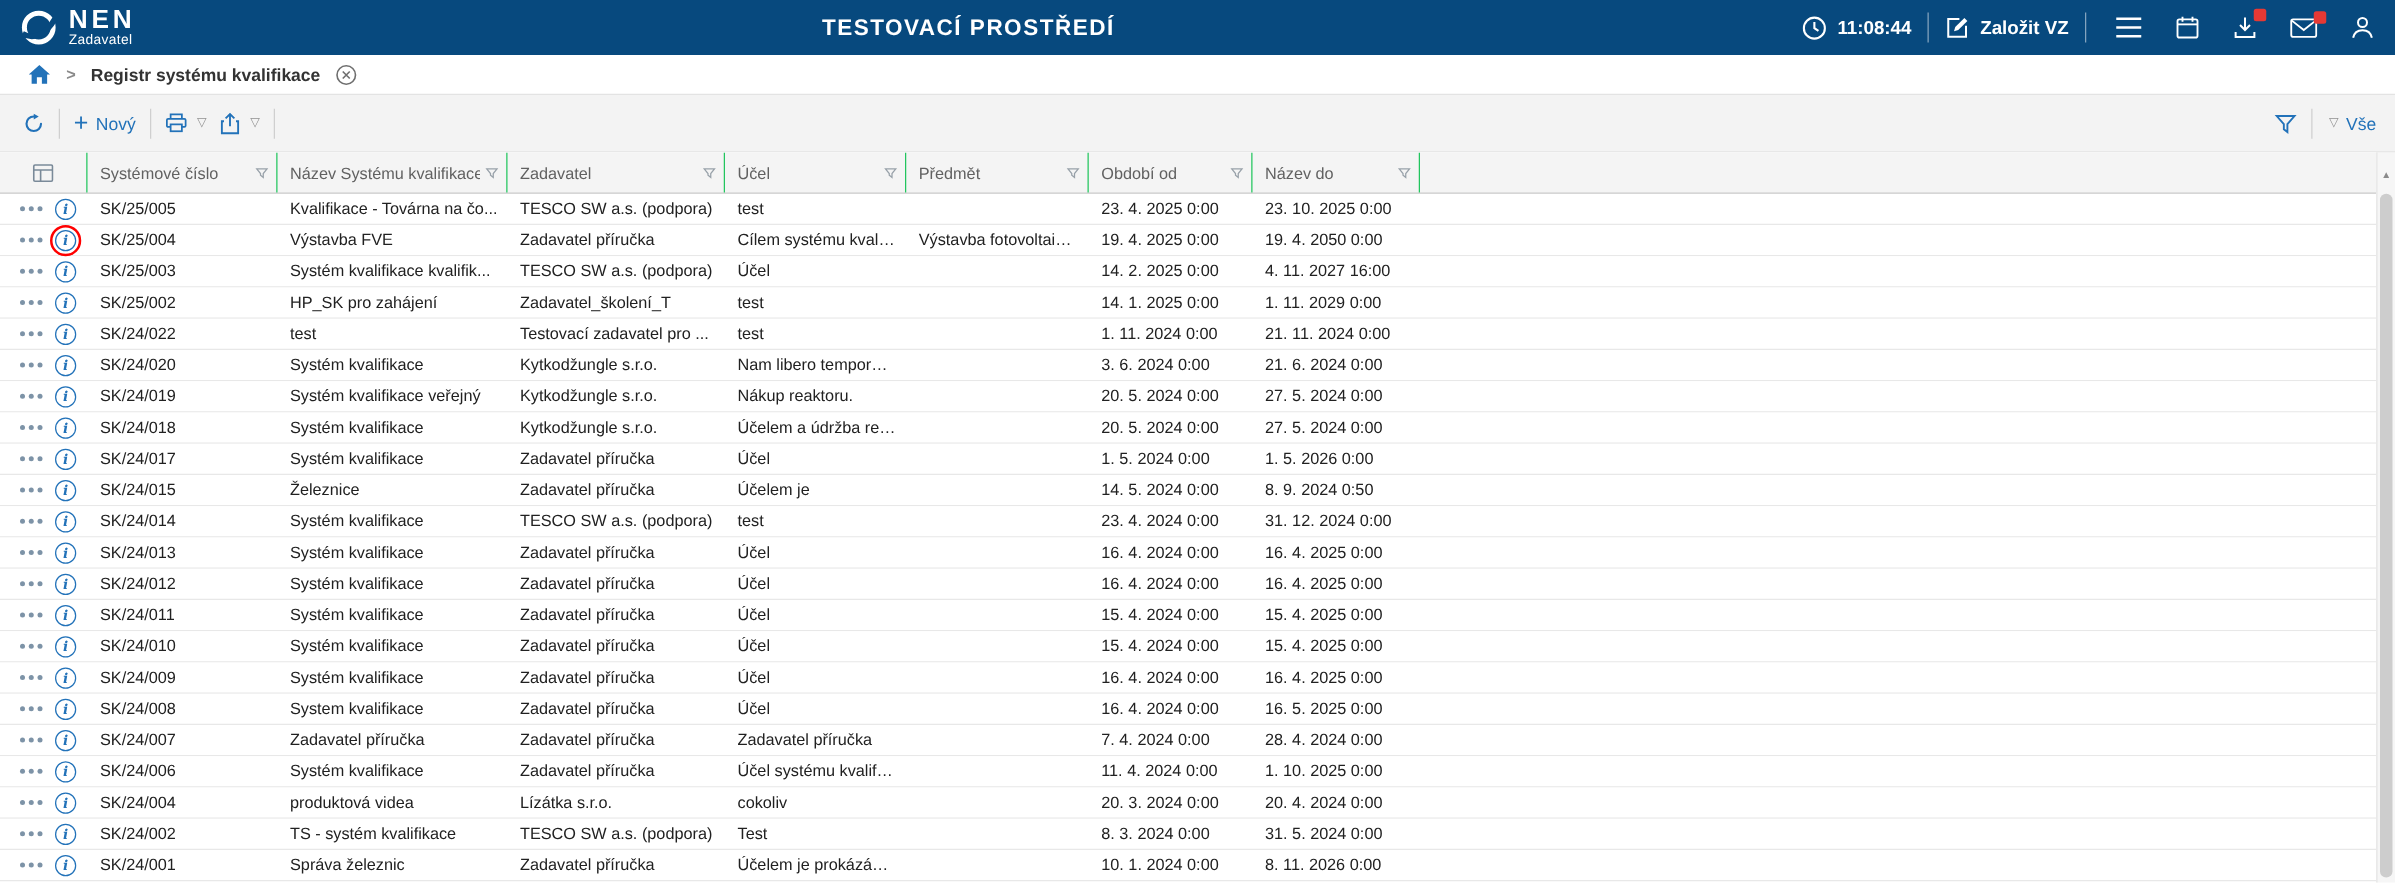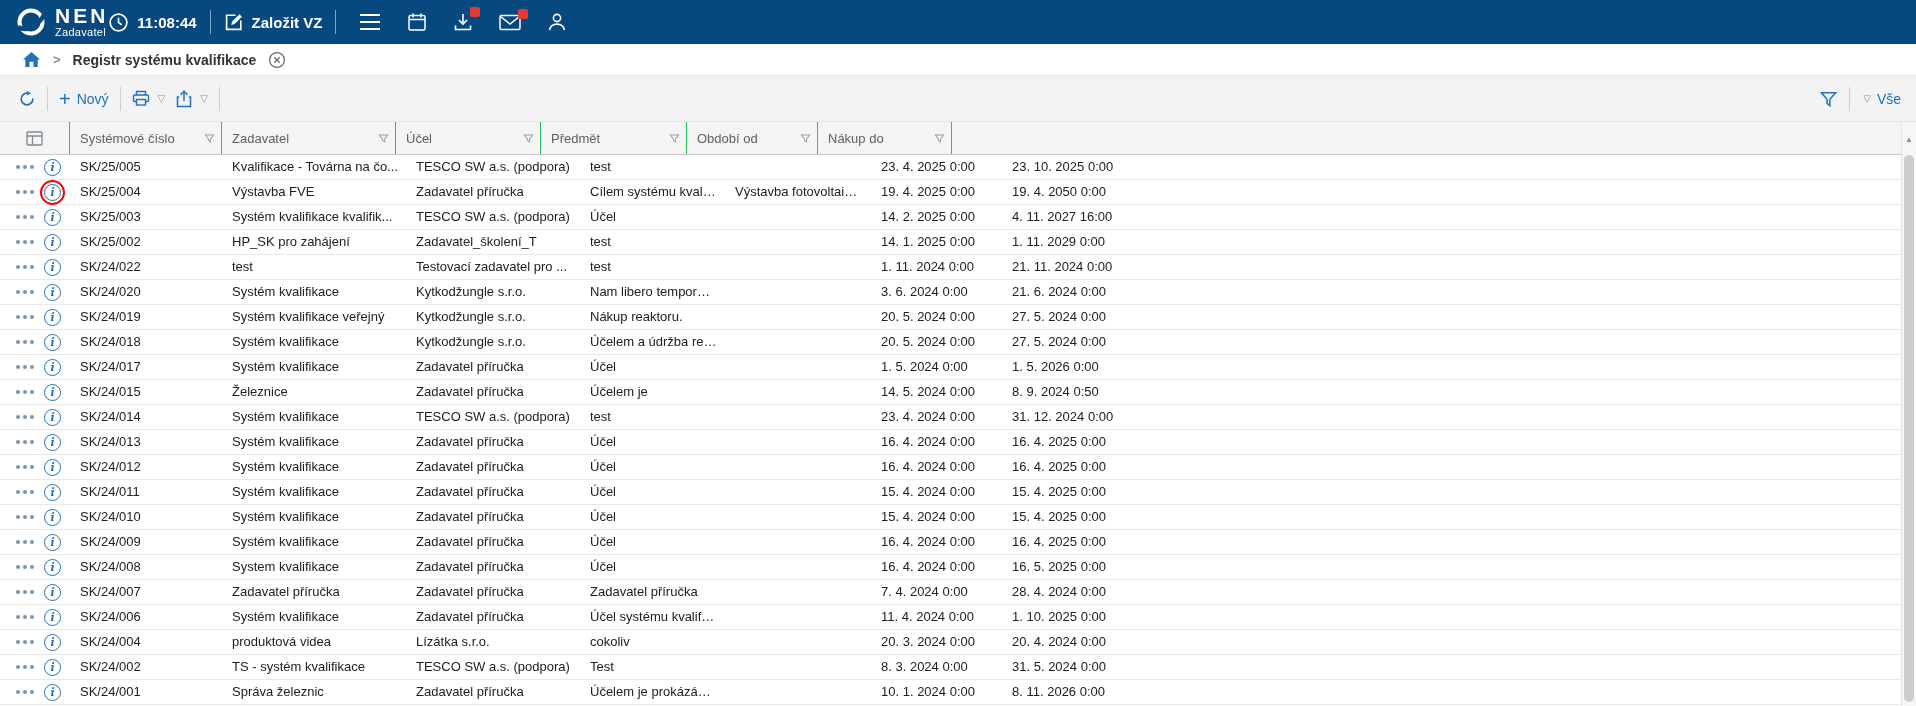--- a/index.html
+++ b/index.html
@@ -84,20 +84,21 @@
         <circle cx="15" cy="15" r="11.5" fill="none" stroke="#ffffff" stroke-width="4"></circle>
         <path d="M2 20 C 10 24.5 20 22 28 8" fill="none" stroke="#07497e" stroke-width="4.5"></path>
       </svg>
     </span>
     <div class="logo-text">
       <span class="logo-name">NEN</span>
       <span class="logo-sub">Zadavatel</span>
     </div>
   </div>
 
+  <div class="top-middle">TESTOVACÍ PROSTŘEDÍ</div>
 
   <div class="top-right">
     <div class="clock-group">
       <span>
         <svg width="21" height="21" viewBox="0 0 20 20">
           <circle cx="10" cy="10" r="8" fill="none" stroke="#fff" stroke-width="1.6"></circle>
           <path d="M10 5.4V10l3.1 2.1" fill="none" stroke="#fff" stroke-width="1.6"></path>
         </svg>
       </span>
       <span>11:08:44</span>
@@ -231,20 +232,26 @@
         <path d="M1 5h15M6.5 5v9" stroke="#7a8a99" stroke-width="1.3"></path>
       </svg>
     </div>
 
   <div class="hcell" style="width: 152px;">
         <span class="hlabel">Systémové číslo</span>
         <svg class="hfunnel" width="11" height="11" viewBox="0 0 12 12">
           <path d="M1.5 2.2h9L7.2 6.4v3.3L4.8 7.9V6.4z" fill="none" stroke="#98a1a9" stroke-width="1.1"></path>
         </svg>
       </div>
+      <div class="hcell" style="width: 184px;">
+        <span class="hlabel">Název Systému kvalifikace</span>
+        <svg class="hfunnel" width="11" height="11" viewBox="0 0 12 12">
+          <path d="M1.5 2.2h9L7.2 6.4v3.3L4.8 7.9V6.4z" fill="none" stroke="#98a1a9" stroke-width="1.1"></path>
+        </svg>
+      </div>
       <div class="hcell" style="width: 174px;">
         <span class="hlabel">Zadavatel</span>
         <svg class="hfunnel" width="11" height="11" viewBox="0 0 12 12">
           <path d="M1.5 2.2h9L7.2 6.4v3.3L4.8 7.9V6.4z" fill="none" stroke="#98a1a9" stroke-width="1.1"></path>
         </svg>
       </div>
       <div class="hcell" style="width: 145px;">
         <span class="hlabel">Účel</span>
         <svg class="hfunnel" width="11" height="11" viewBox="0 0 12 12">
           <path d="M1.5 2.2h9L7.2 6.4v3.3L4.8 7.9V6.4z" fill="none" stroke="#98a1a9" stroke-width="1.1"></path>
@@ -256,21 +263,21 @@
           <path d="M1.5 2.2h9L7.2 6.4v3.3L4.8 7.9V6.4z" fill="none" stroke="#98a1a9" stroke-width="1.1"></path>
         </svg>
       </div>
       <div class="hcell" style="width: 131px;">
         <span class="hlabel">Období od</span>
         <svg class="hfunnel" width="11" height="11" viewBox="0 0 12 12">
           <path d="M1.5 2.2h9L7.2 6.4v3.3L4.8 7.9V6.4z" fill="none" stroke="#98a1a9" stroke-width="1.1"></path>
         </svg>
       </div>
       <div class="hcell" style="width: 134px;">
-        <span class="hlabel">Nákup do</span>
+        <span class="hlabel">Název do</span>
         <svg class="hfunnel" width="11" height="11" viewBox="0 0 12 12">
           <path d="M1.5 2.2h9L7.2 6.4v3.3L4.8 7.9V6.4z" fill="none" stroke="#98a1a9" stroke-width="1.1"></path>
         </svg>
       </div>
       <div class="hcell hfiller"></div>
     </div>
   <div class="grid-body" id="grid-body">
 
   <div class="grow">
         <div class="cell actions">

